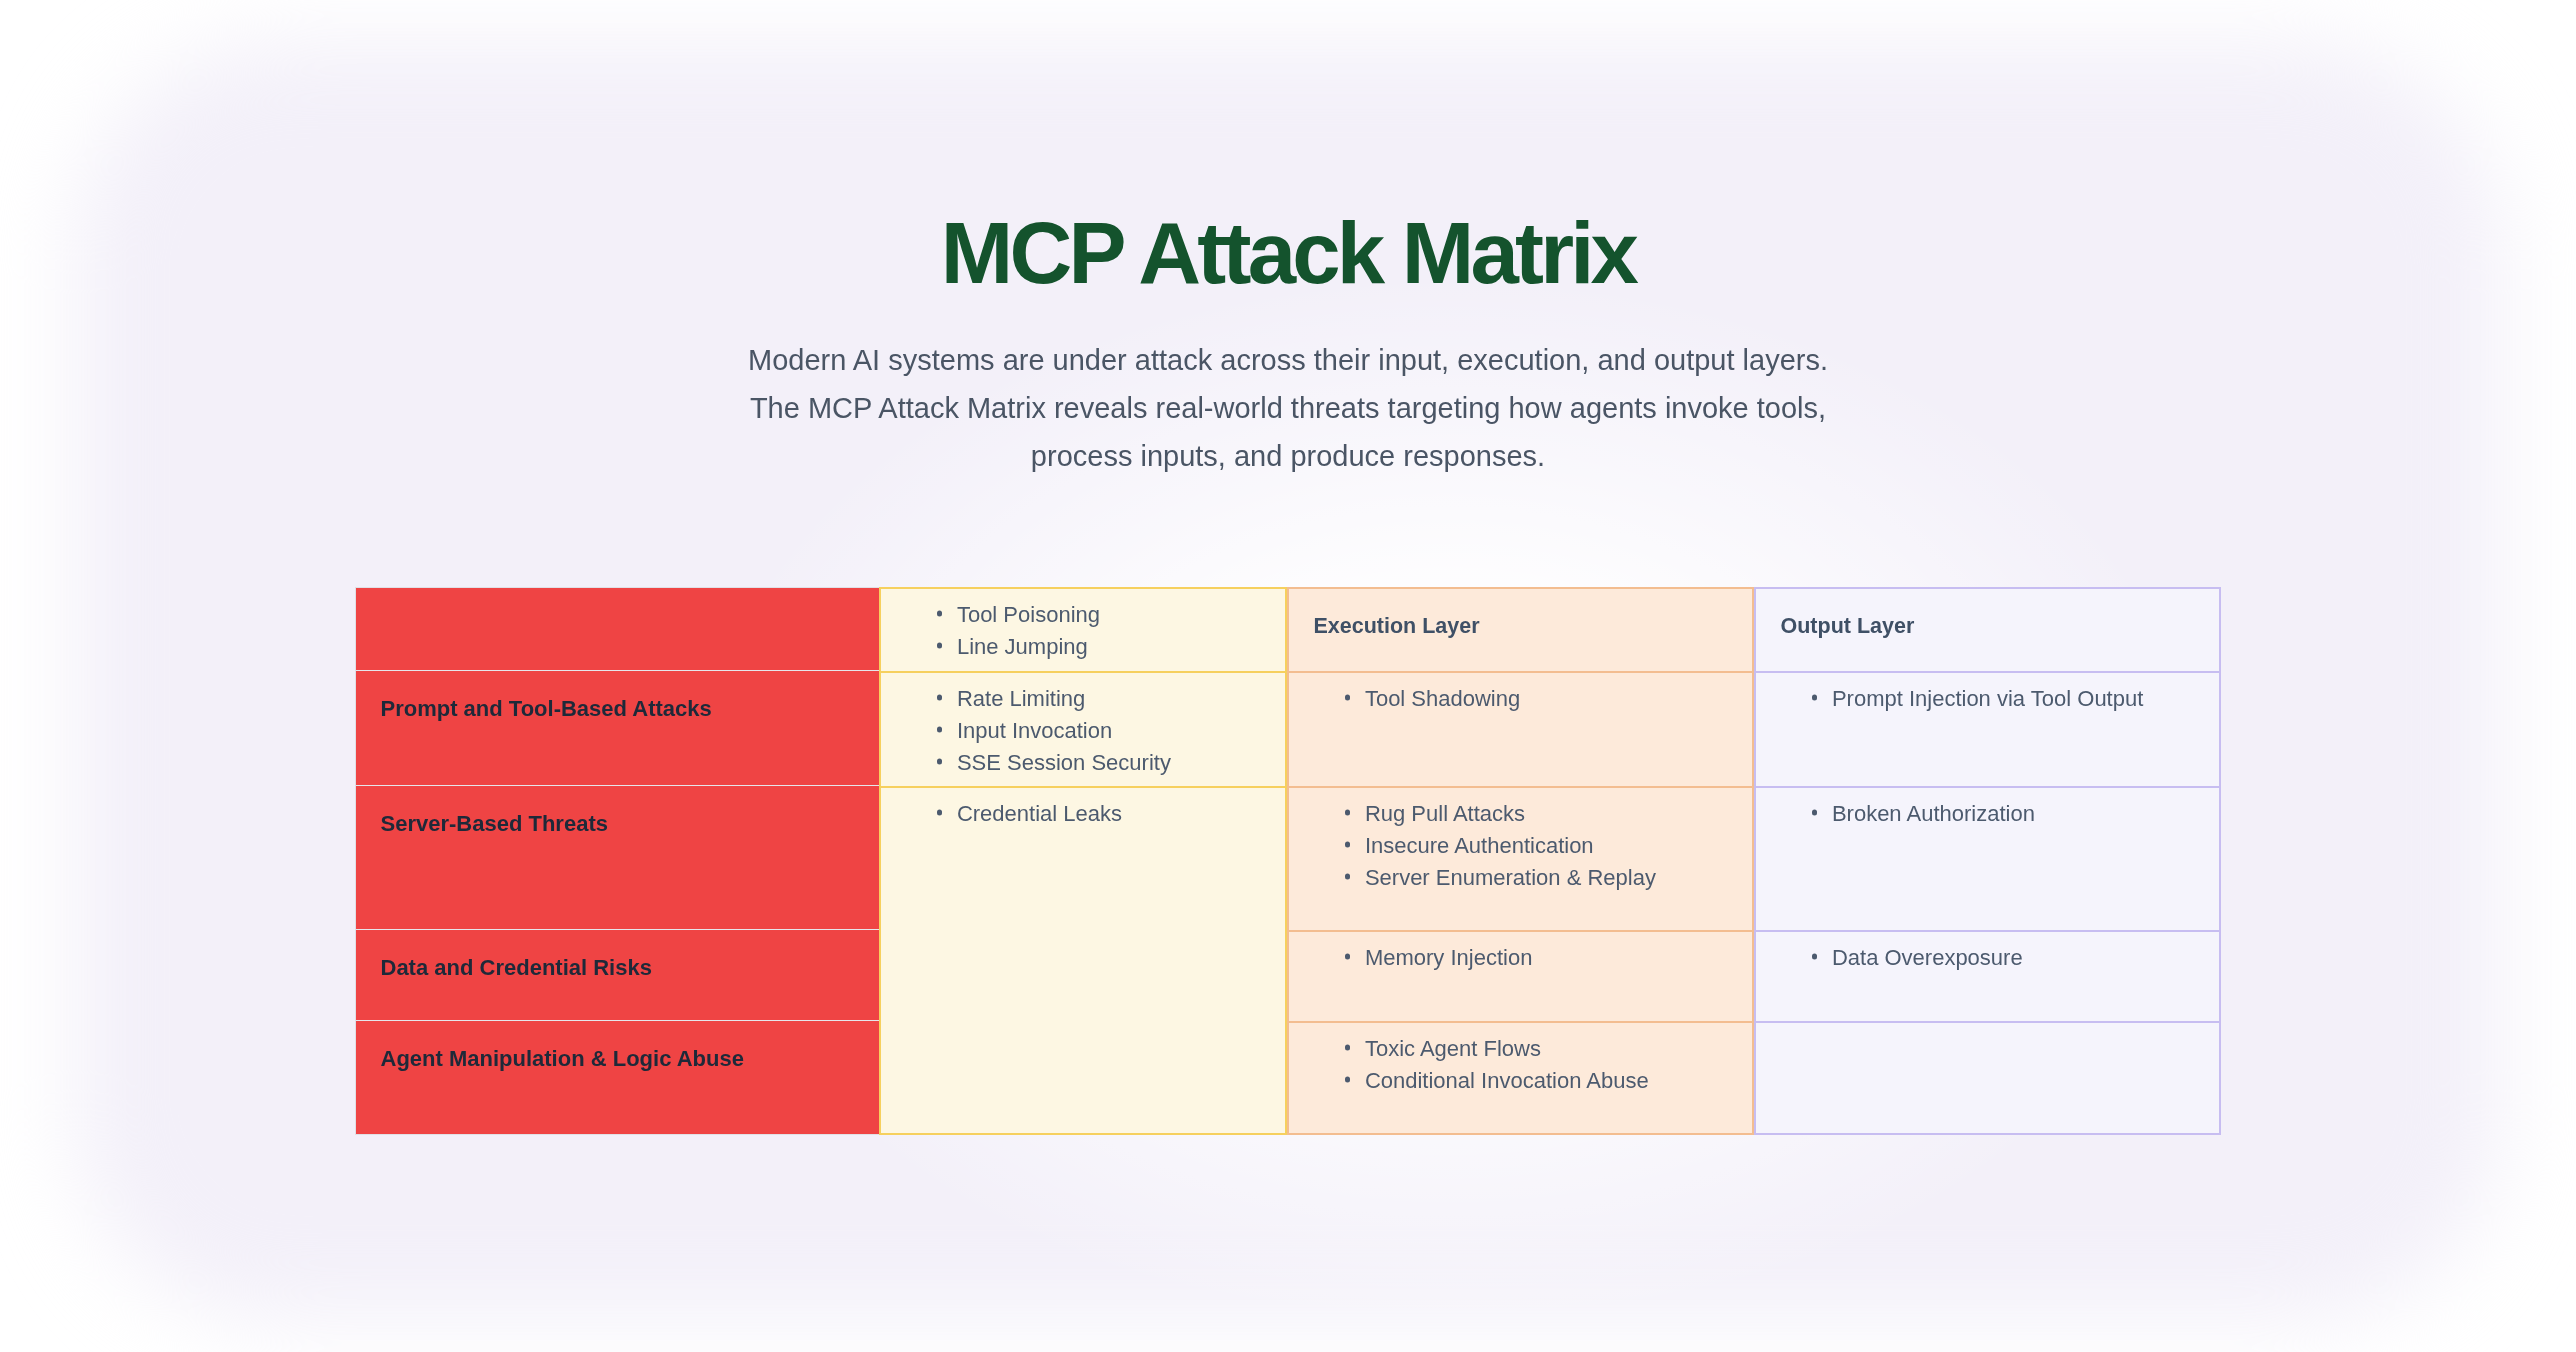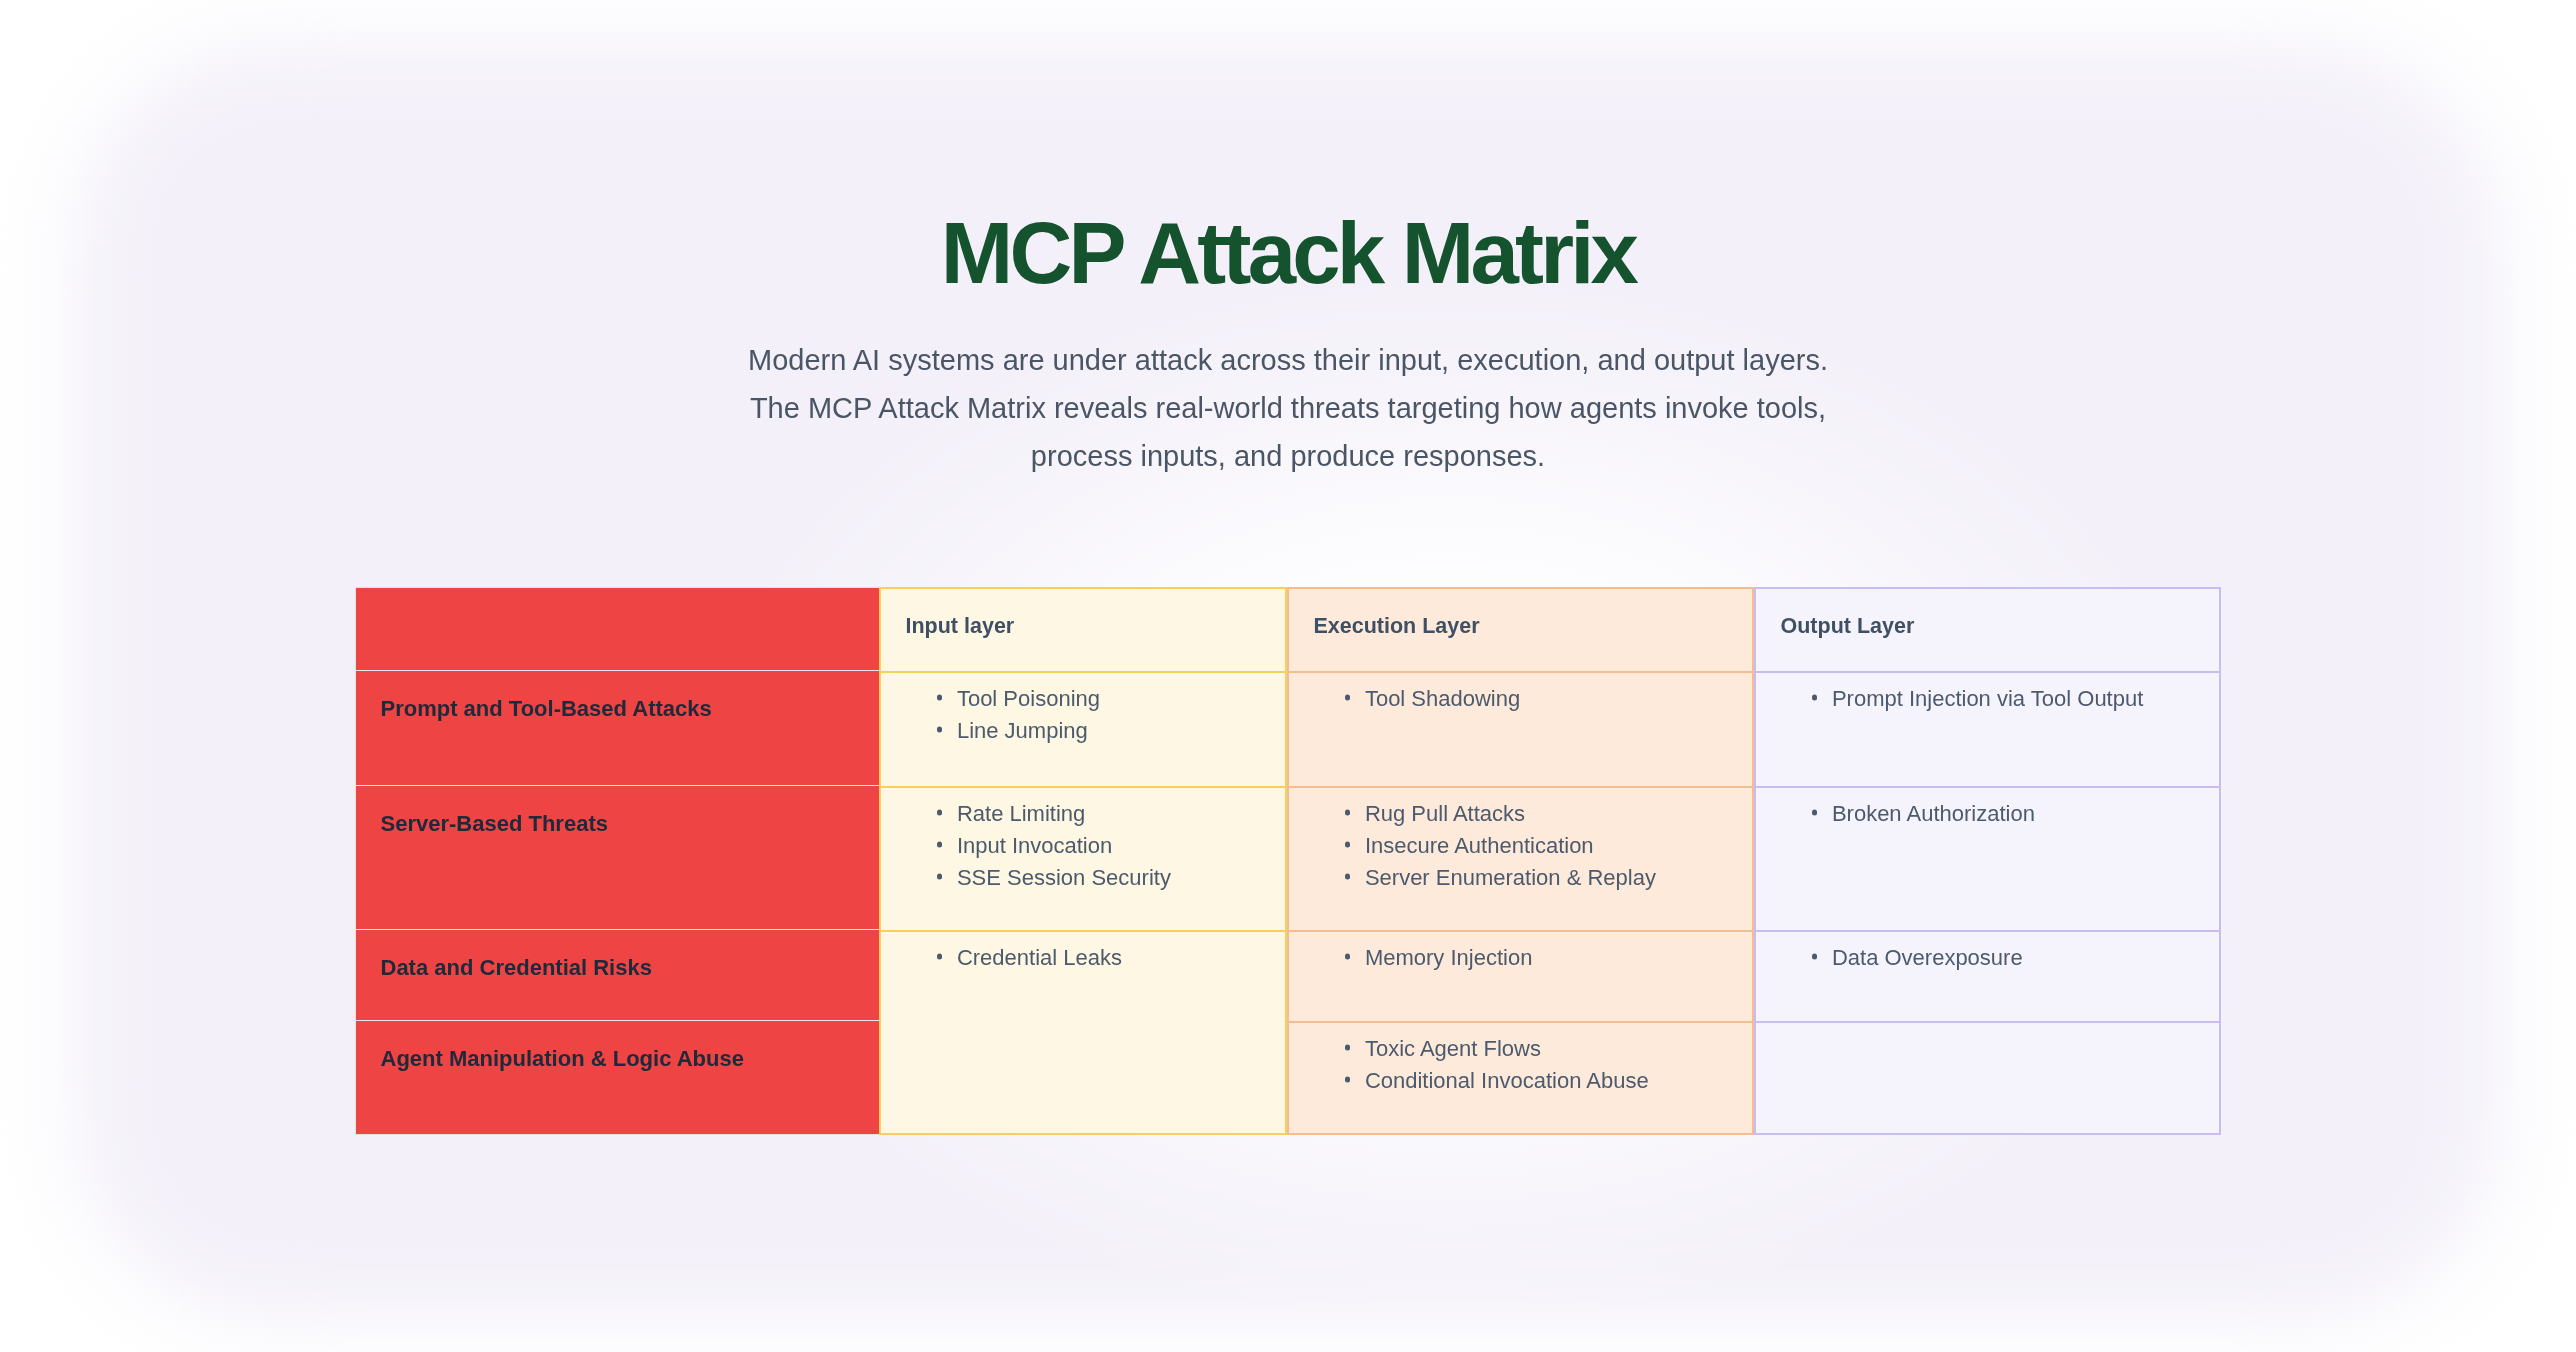--- a/index.html
+++ b/index.html
@@ -150,21 +150,20 @@
 
     <div class="col col-labels">
       <div class="cell head-cell"></div>
       <div class="cell label-cell">Prompt and Tool-Based Attacks</div>
       <div class="cell label-cell">Server-Based Threats</div>
       <div class="cell label-cell">Data and Credential Risks</div>
       <div class="cell label-cell">Agent Manipulation &amp; Logic Abuse</div>
     </div>
 
     <div class="col col-input">
-      <div class="cell head-cell">Input layer</div>
       <div class="cell">
         <ul class="threats">
           <li>Tool Poisoning</li>
           <li>Line Jumping</li>
         </ul>
       </div>
       <div class="cell">
         <ul class="threats">
           <li>Rate Limiting</li>
           <li>Input Invocation</li>

